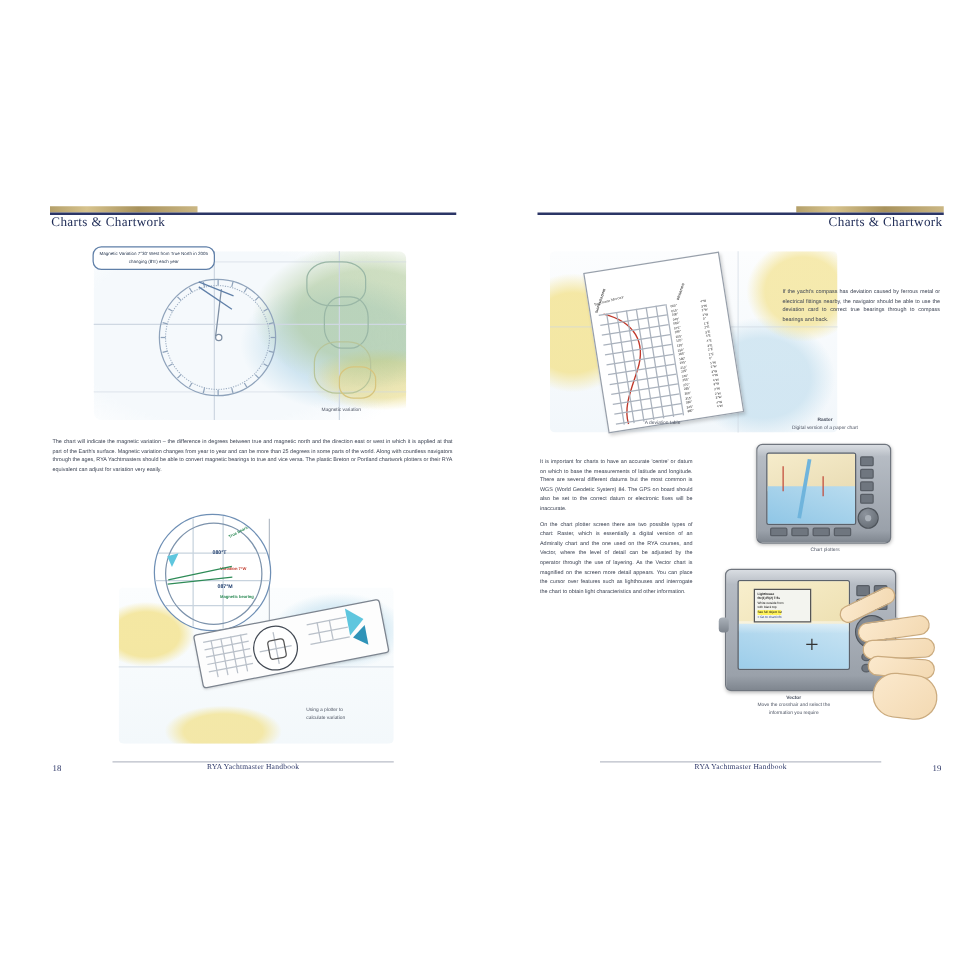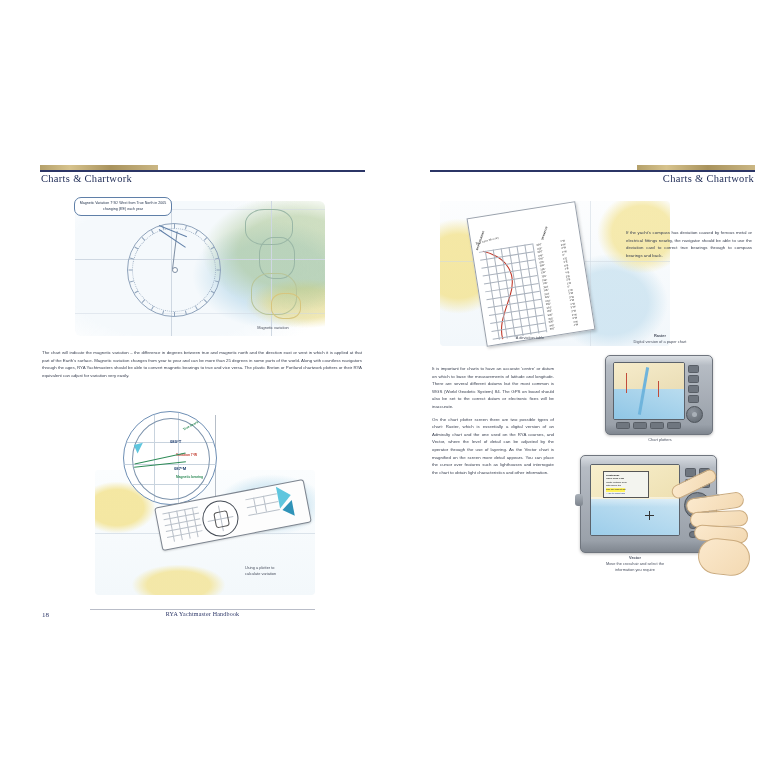--- a/index.html
+++ b/index.html
@@ -447,15 +447,20 @@
       <div class="finger" style="left:26px;top:55px;width:52px;height:14px;transform:rotate(4deg);"></div>
       <div class="finger" style="left:30px;top:68px;width:50px;height:34px;border-radius:18px;transform:rotate(6deg);"></div>
     </div>
 
     <div class="caption" style="position:absolute;left:150px;top:390px;width:110px;">
       <b>Vector</b>
       <span>Move the crosshair and select the</span><br>
       <span>information you require</span>
     </div>
 
+    <div class="footer">
+      <div class="footer-rule"></div>
+      <div class="foot-num">19</div>
+      <div class="foot-center">RYA Yachtmaster Handbook</div>
+    </div>
   </div>
 
 </div>
 
 </body></html>

